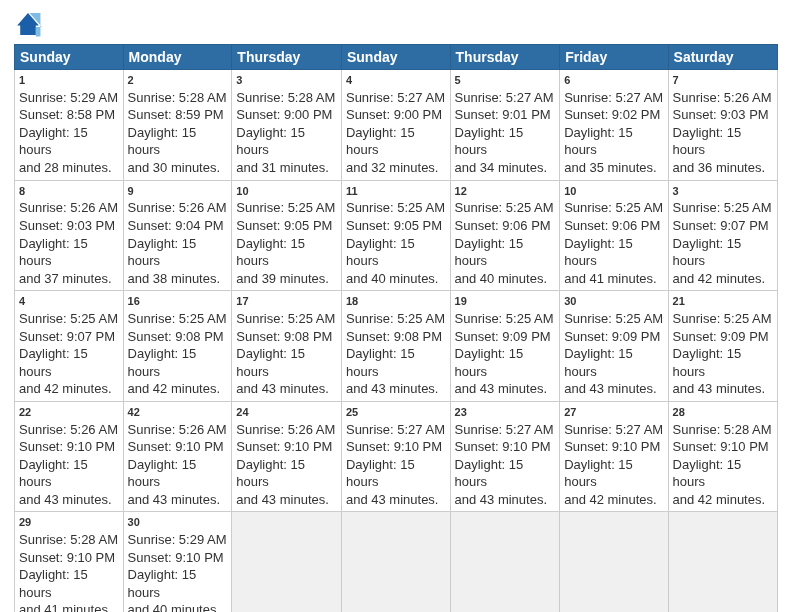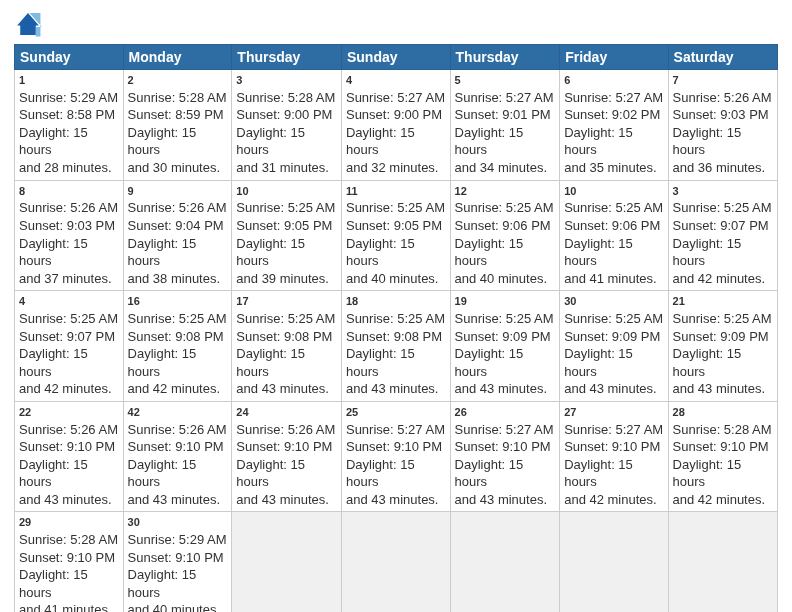--- a/index.html
+++ b/index.html
@@ -299,21 +299,21 @@
 and 43 minutes.</div>
           </td>
           <td>
             <span class="day-num">25</span>
             <div class="day-info" style="white-space: pre-line;">Sunrise: 5:27 AM
 Sunset: 9:10 PM
 Daylight: 15 hours
 and 43 minutes.</div>
           </td>
           <td>
-            <span class="day-num">26</span>
+            <span class="day-num">23</span>
             <div class="day-info" style="white-space: pre-line;">Sunrise: 5:27 AM
 Sunset: 9:10 PM
 Daylight: 15 hours
 and 43 minutes.</div>
           </td>
           <td>
             <span class="day-num">27</span>
             <div class="day-info" style="white-space: pre-line;">Sunrise: 5:27 AM
 Sunset: 9:10 PM
 Daylight: 15 hours

